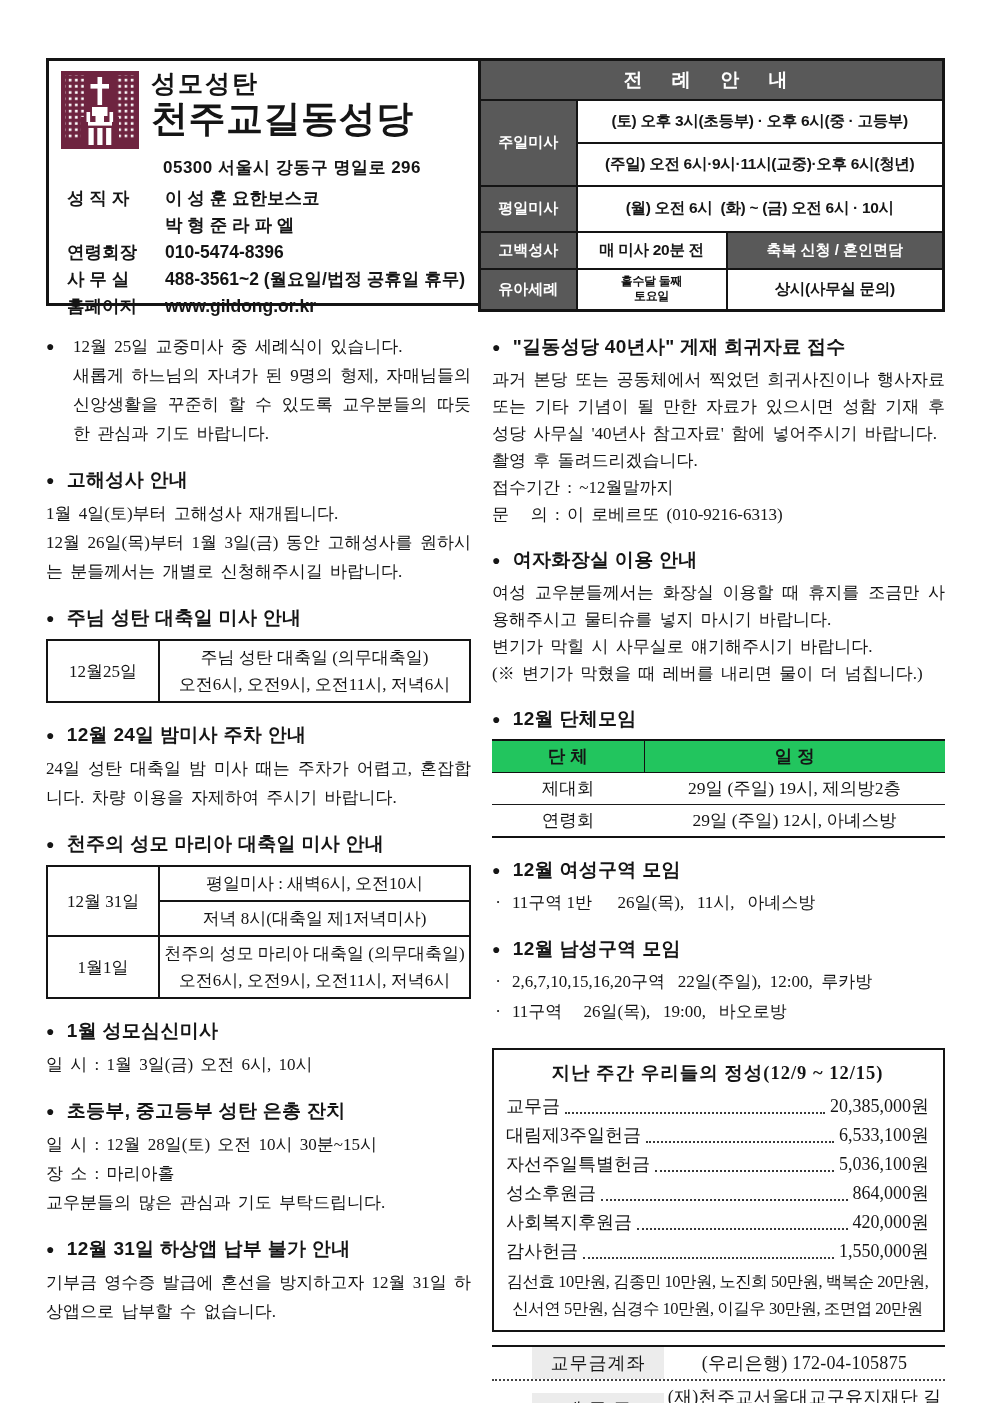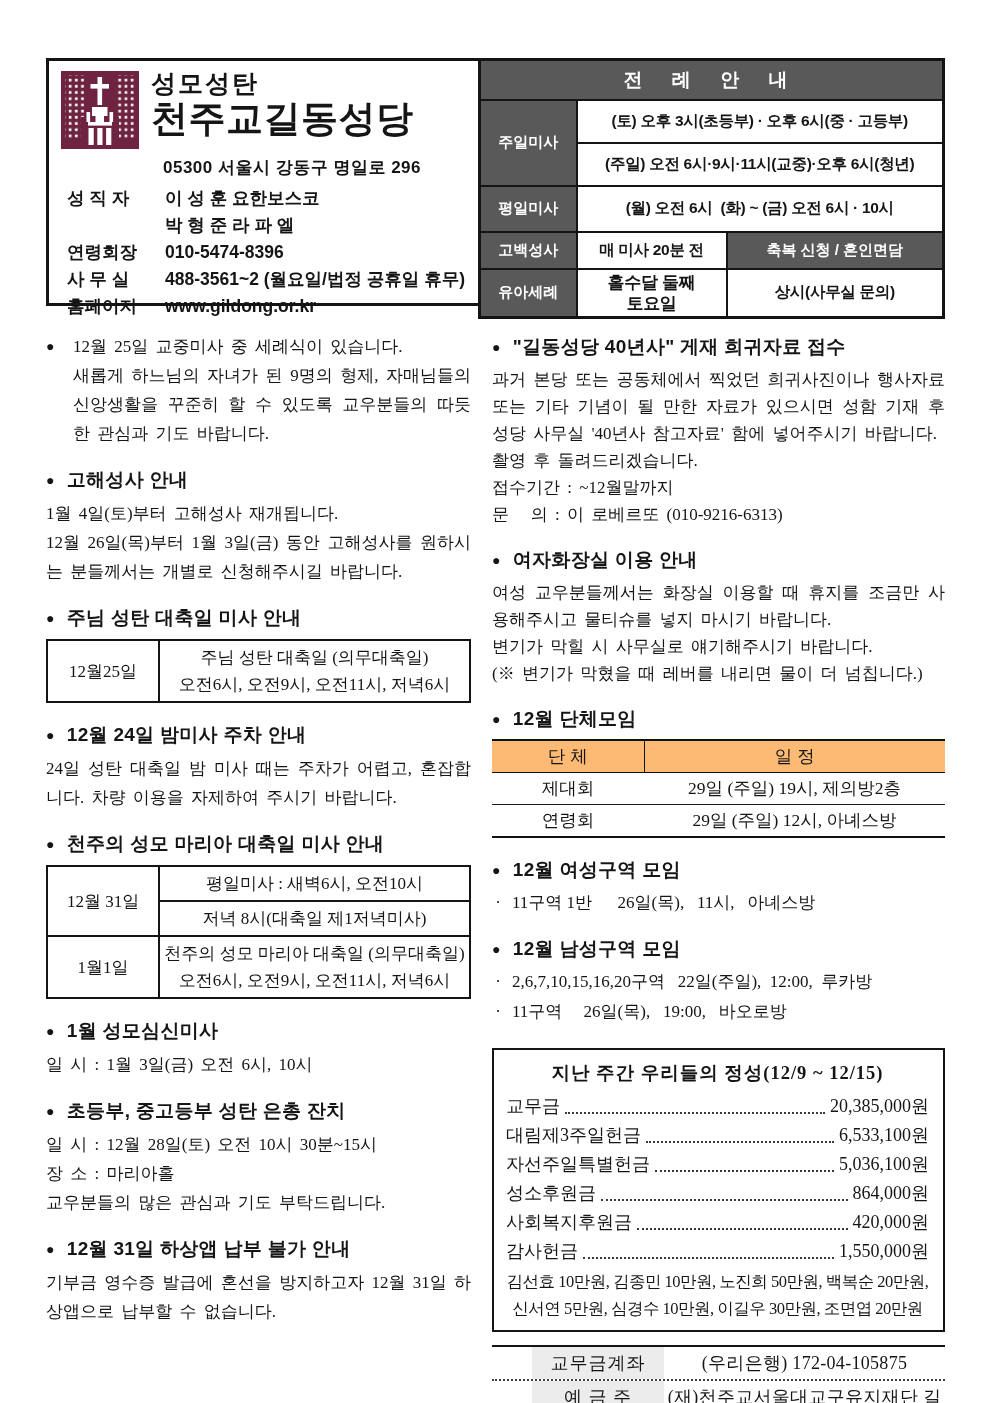--- a/index.html
+++ b/index.html
@@ -32,21 +32,21 @@
 
   .liturgy {
     flex:1; border-collapse:collapse; table-layout:fixed;
     font-family:"Liberation Sans","DejaVu Sans",sans-serif; font-weight:bold;
     border:3px solid #141414;
   }
   .liturgy td { border:2px solid #141414; text-align:center; vertical-align:middle; padding:2px; }
   .liturgy .ltitle { background:#595959; color:#ffffff; font-size:19px; letter-spacing:12px; height:40px; }
   .liturgy .dark   { background:#595959; color:#ffffff; font-size:15px; }
   .liturgy .lcell  { font-size:15.5px; letter-spacing:-0.3px; }
-  .liturgy .sm     { font-size:17px; line-height:1.25; }
+  .liturgy .sm     { font-size:12px; line-height:1.25; }
 
   
   .cols { display:flex; gap:21px; align-items:flex-start; }
   .col-left  { width:425px; flex:0 0 425px; }
   .col-right { flex:1; }
 
   .sec { margin-bottom:17px; }
   .h {
     display:flex; align-items:center; gap:12px;
     font-family:"Liberation Sans","DejaVu Sans",sans-serif;
@@ -66,39 +66,39 @@
     text-align:center; margin:6px 0 2px 0;
   }
   .mass td { border:2px solid #141414; padding:3px 2px; line-height:27px; }
   .mass .date { width:112px; font-size:17px; }
   .mass .det  { font-size:17px; }
 
   
   .gm { width:100%; border-collapse:collapse; text-align:center; margin-top:5px; font-size:17.5px; }
   .gm td { padding:2px 0; line-height:27px; border-bottom:1.5px solid #1a1a1a; }
   .gm .gm-head td {
-    background:#fdba74; font-family:"Liberation Sans","DejaVu Sans",sans-serif;
-    font-weight:normal; border-top:2.5px solid #111; border-bottom:1.5px solid #111;
+    background:#22c55e; font-family:"Liberation Sans","DejaVu Sans",sans-serif;
+    font-weight:bold; border-top:2.5px solid #111; border-bottom:1.5px solid #111;
   }
   .gm .gm-head td:first-child { border-right:1.5px solid #111; width:152px; }
   .gm tr.last td { border-bottom:2.5px solid #111; }
 
   .d-line { display:flex; gap:8px; line-height:28px; margin:2px 0; }
   .d-line .dot { flex:0 0 12px; text-align:center; }
 
   
   .off-box { border:2.5px solid #141414; padding:8px 14px 8px 12px; margin-top:22px; }
   .off-title { text-align:center; font-weight:bold; font-size:18.5px; letter-spacing:1px; line-height:30px; margin-bottom:4px; }
   .off-row { display:flex; align-items:flex-end; line-height:29px; font-size:18px; }
   .off-row .leader { flex:1; border-bottom:2px dotted #3a3a3a; margin:0 5px 7px 5px; }
   .donors { text-align:center; font-size:16.5px; line-height:27px; letter-spacing:-0.5px; margin-top:2px; }
 
   
   .acct { margin-top:13px; border-top:2.5px solid #141414; font-size:18px; }
-  .acct-row { display:flex; align-items:flex-start;padding-left:40px; }
+  .acct-row { display:flex; align-items:center;padding-left:40px; }
   .acct-row.dotted { border-bottom:2px dotted #444; }
   .acct-row.solid  { border-bottom:2.5px solid #141414; }
   .acct-lbl {
     width:132px; flex:0 0 132px; background:#ececec; text-align:center;
     padding:4px 0; letter-spacing:1px;
   }
   .acct-val { flex:1; text-align:center; padding:4px 0; letter-spacing:0.3px; }
 </style>
 </head>
 <body>

